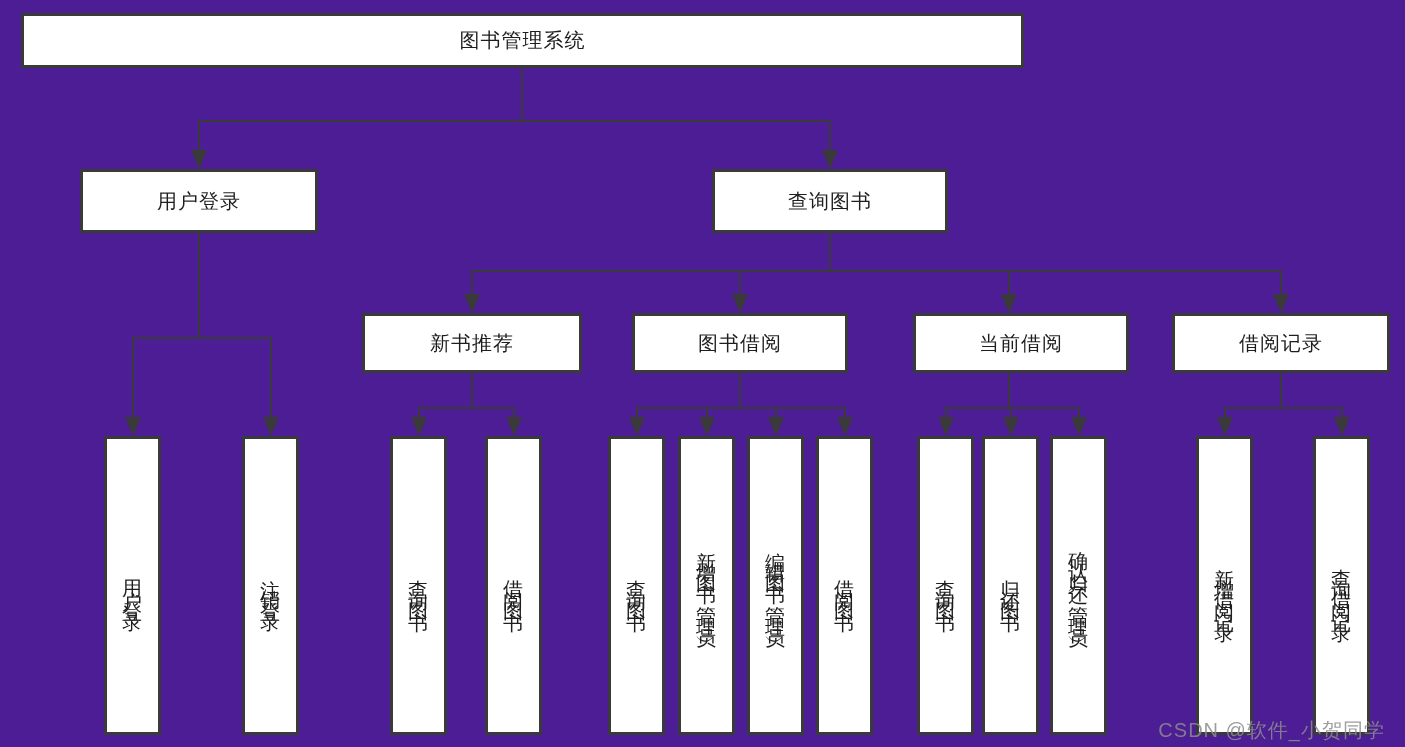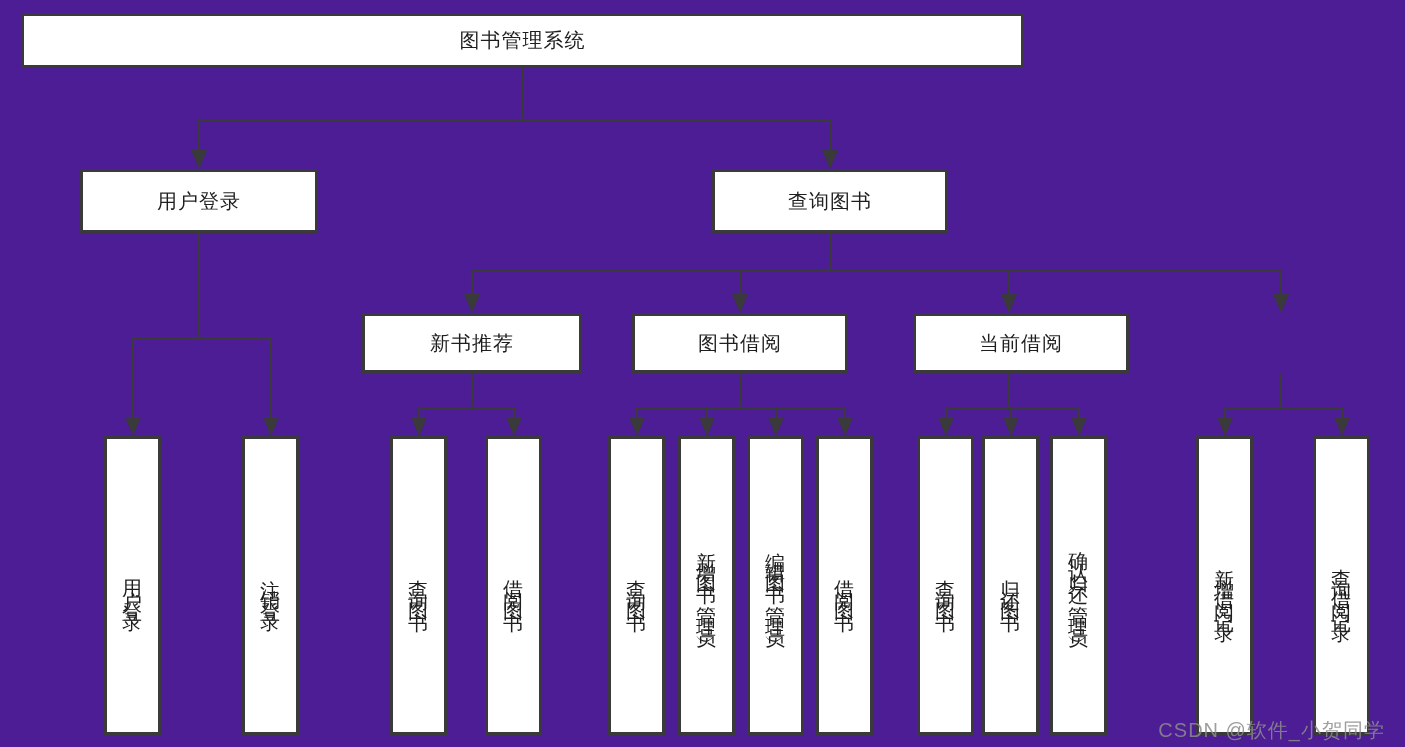--- a/index.html
+++ b/index.html
@@ -52,20 +52,21 @@
   <div class="box" style="left:80px; top:169px; width:238px; height:64px;">用户登录</div>
 
   <div class="box" style="left:712px; top:169px; width:236px; height:64px;">查询图书</div>
 
   <div class="box" style="left:362px; top:313px; width:220px; height:60px;">新书推荐</div>
 
   <div class="box" style="left:632px; top:313px; width:216px; height:60px;">图书借阅</div>
 
   <div class="box" style="left:901px; top:313px; width:216px; height:60px;margin-left:12px;">当前借阅</div>
 
+  <div class="box" style="left:1172px; top:313px; width:218px; height:60px;">借阅记录</div>
 
   <div class="vbox" style="left:104px;">
     <span class="vtext">用户登录</span>
   </div>
   <div class="vbox" style="left:242px;">
     <span class="vtext">注销登录</span>
   </div>
 
   <div class="vbox" style="left:390px;">
     <span class="vtext">查询图书</span>

